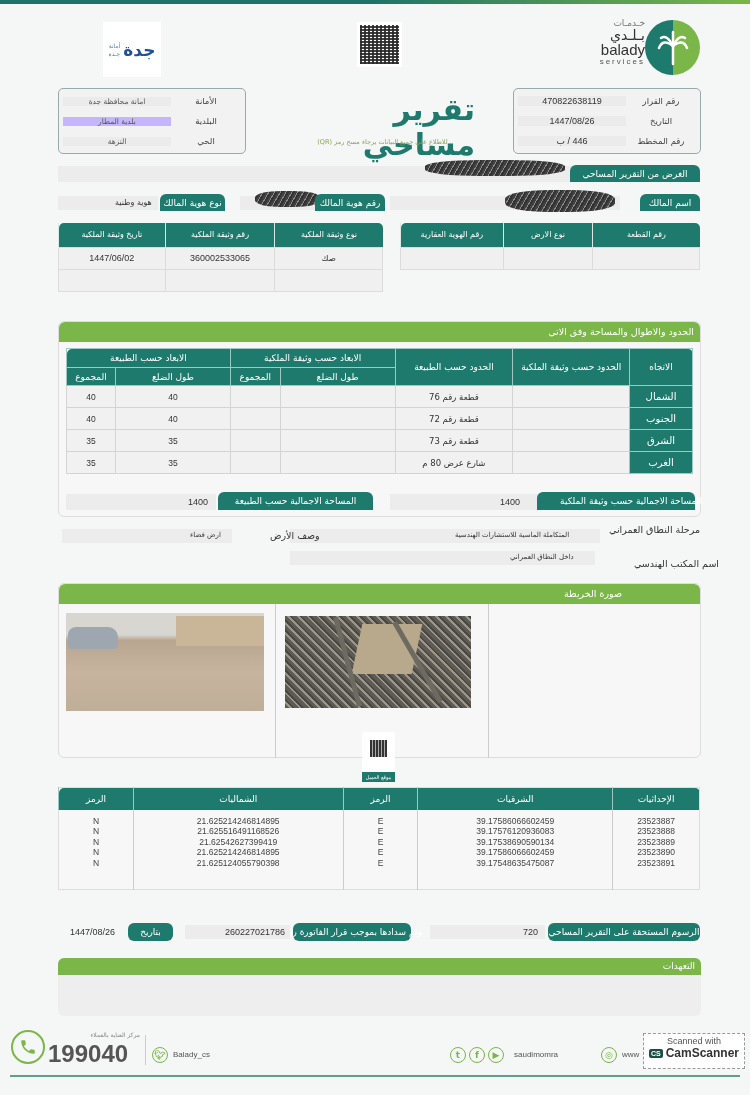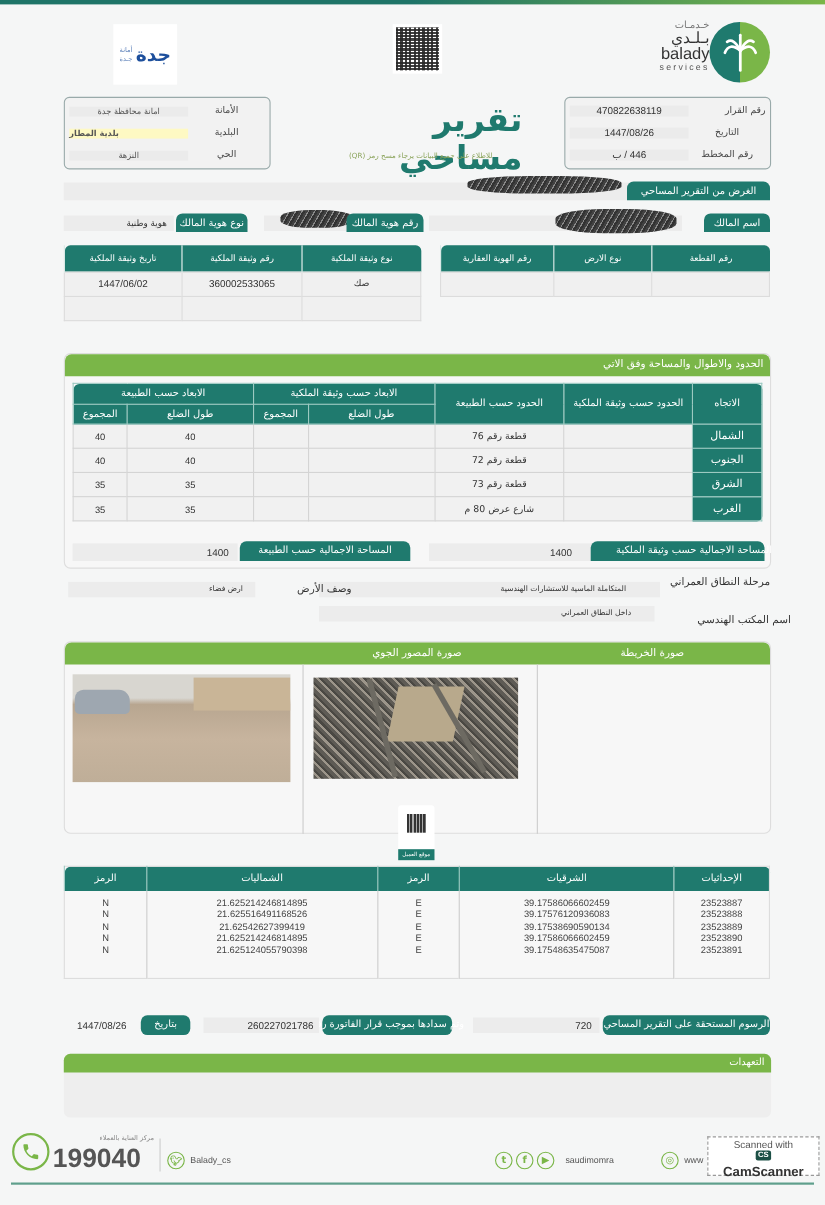--- a/index.html
+++ b/index.html
@@ -63,31 +63,31 @@
 <div class="abs" style="top:92px;left:290px;width:185px;font-size:30px;font-weight:bold;color:#1f7a6e;direction:rtl;">تقرير مساحي</div>
 <div class="abs" style="top:138px;left:290px;width:185px;text-align:center;font-size:6.5px;color:#8aa35a;direction:rtl;">للاطلاع على جميع البيانات يرجاء مسح رمز (QR)</div>
 
 <div class="infobox" style="top:88px;left:58px;width:188px;height:66px;padding:2px 4px;">
   <div class="row">
     <span style="width:70px;text-align:center;color:#444;">الأمانة</span>
     <span style="flex:1;text-align:center;font-size:7.5px;color:#555;background:#ebebeb;">امانة محافظة جدة</span>
   </div>
   <div class="row">
     <span style="width:70px;text-align:center;color:#444;">البلدية</span>
-    <span style="flex:1;text-align:left;font-size:7.5px;color:#555;background:#fef9c3;font-weight:bold;">بلدية المطار</span>
+    <span style="flex:1;text-align:center;font-size:7.5px;color:#555;background:#c4b5fd;">بلدية المطار</span>
   </div>
   <div class="row">
     <span style="width:70px;text-align:center;color:#444;">الحي</span>
     <span style="flex:1;text-align:center;font-size:7.5px;color:#555;background:#ebebeb;">النزهة</span>
   </div>
 </div>
 
 <div class="infobox" style="top:88px;left:513px;width:188px;height:66px;padding:2px 4px;">
   <div class="row">
-    <span style="width:70px;color:#444;">رقم القرار</span>
+    <span style="width:70px;text-align:center;color:#444;">رقم القرار</span>
     <span style="flex:1;text-align:center;font-family:'Liberation Sans',sans-serif;font-size:9px;background:#ebebeb;">470822638119</span>
   </div>
   <div class="row">
     <span style="width:70px;text-align:center;color:#444;">التاريخ</span>
     <span style="flex:1;text-align:center;font-family:'Liberation Sans',sans-serif;font-size:9px;background:#ebebeb;">1447/08/26</span>
   </div>
   <div class="row">
     <span style="width:70px;text-align:center;color:#444;">رقم المخطط</span>
     <span style="flex:1;text-align:center;font-family:'Liberation Sans',sans-serif;font-size:9px;background:#ebebeb;">446 / ب</span>
   </div>
@@ -220,21 +220,20 @@
 <div class="field-bg" style="top:529px;left:62px;width:170px;height:14px;"></div>
 <div class="val" style="top:531px;left:190px;font-size:7px;">ارض فضاء</div>
 
 <div class="abs" style="top:524px;left:598px;width:102px;direction:rtl;font-size:9.5px;color:#333;">مرحلة النطاق العمراني</div>
 <div class="field-bg" style="top:551px;left:290px;width:305px;height:14px;"></div>
 <div class="val" style="top:553px;left:510px;font-size:7px;">داخل النطاق العمراني</div>
 
 <div class="abs" style="top:583px;left:58px;width:643px;height:175px;border:1px solid #ddd;border-radius:6px;background:#f7f7f7;">
   <div class="green" style="height:20px;border-radius:6px 6px 0 0;display:flex;direction:rtl;font-size:9.5px;line-height:20px;">
     <div style="width:214px;text-align:center;">صورة الخريطة</div>
-    <div style="width:214px;text-align:center;">صورة المصور الجوي</div>
   </div>
   <div style="position:absolute;top:20px;left:216px;width:1px;height:154px;background:#ccc;"></div>
   <div style="position:absolute;top:20px;left:429px;width:1px;height:154px;background:#ccc;"></div>
 </div>
 
 <div class="abs" style="top:613px;left:66px;width:198px;height:98px;background:linear-gradient(180deg,#d8d6d0 0%,#d8d6d0 22%,#b8a690 28%,#c7b49e 60%,#bfae98 100%);overflow:hidden;">
   <div style="position:absolute;top:3px;right:0;width:88px;height:30px;background:#c9b597;"></div>
   <div style="position:absolute;top:14px;left:2px;width:50px;height:22px;background:#9ea7b0;border-radius:8px 10px 4px 4px;"></div>
 </div>
 
@@ -328,19 +327,19 @@
 
 <div class="circle-icon" style="top:1047px;left:450px;width:16px;height:16px;">t</div>
 <div class="circle-icon" style="top:1047px;left:469px;width:16px;height:16px;">f</div>
 <div class="circle-icon" style="top:1047px;left:488px;width:16px;height:16px;">▶</div>
 <div class="abs" style="top:1050px;left:514px;font-size:8px;color:#555;font-family:'Liberation Sans',sans-serif;">saudimomra</div>
 <div class="circle-icon" style="top:1047px;left:601px;width:16px;height:16px;">◎</div>
 <div class="abs" style="top:1050px;left:622px;font-size:8px;color:#555;font-family:'Liberation Sans',sans-serif;">www</div>
 
 <div class="abs" style="top:1033px;left:643px;width:102px;height:36px;border:1px dashed #999;background:#fff;">
   <div style="text-align:center;font-size:9px;color:#555;font-family:'Liberation Sans',sans-serif;margin-top:2px;">Scanned with</div>
-  <div style="display:flex;align-items:center;justify-content:center;gap:3px;flex-direction:column;">
+  <div style="display:flex;align-items:center;justify-content:center;gap:3px;">
     <span style="background:#1c5046;color:#fff;font-size:7px;font-weight:bold;padding:1px 2px;border-radius:2px;font-family:'Liberation Sans',sans-serif;">CS</span>
     <span style="font-size:12px;font-weight:bold;color:#333;font-family:'Liberation Sans',sans-serif;">CamScanner</span>
   </div>
 </div>
 
 <div class="footer-line"></div>
 
 </body></html>

